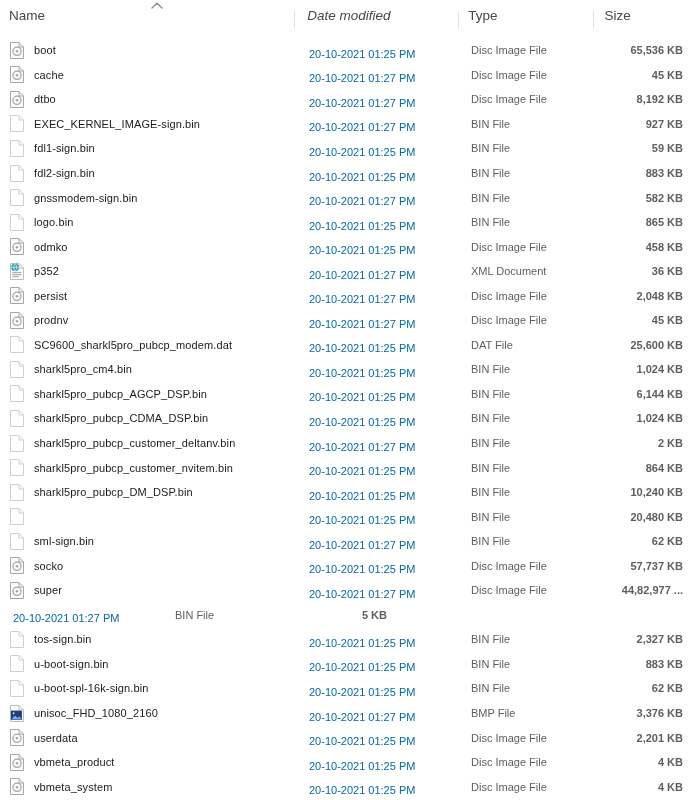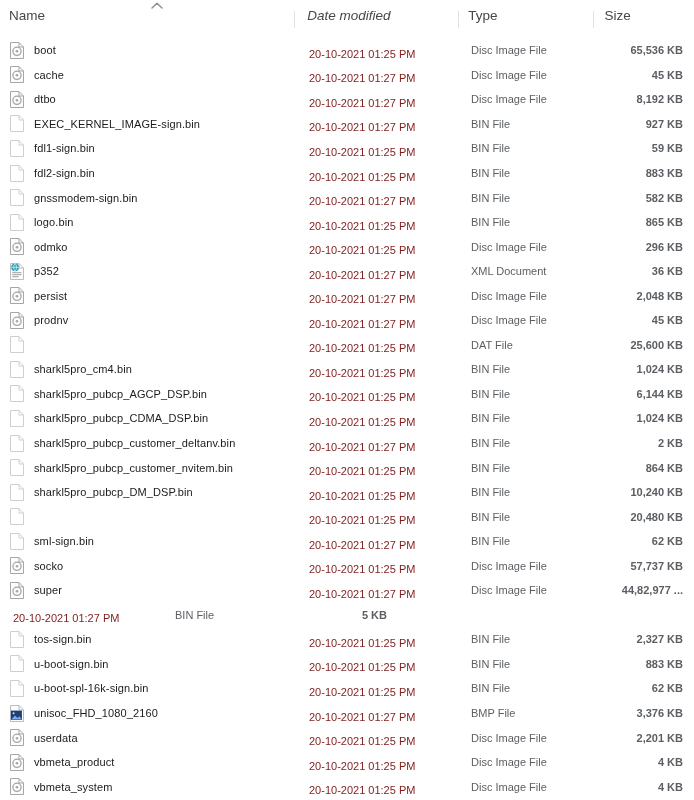--- a/index.html
+++ b/index.html
@@ -84,21 +84,21 @@
   .cell-name {
     width: 296px;
     padding-left: 9px;
     display: flex;
     align-items: center;
     color: #1b1b1b;
   }
   .cell-date {
     width: 165px;
     padding-left: 13px;
-    color: #7f1d1d;
+    color: #0369a1;
     margin-top: 7px;
   }
   .cell-type {
     width: 135px;
     padding-left: 10px;
     color: #5b5f63;
   }
   .cell-size {
     width: 98px;
     padding-right: 11px;
@@ -278,21 +278,21 @@
               <path d="M1.5 0.5 H10 L14.5 5 V16.5 H1.5 Z" fill="#fdfdfd" stroke="#a6a6a6" stroke-width="1"></path>
               <path d="M10 0.5 V5 H14.5" fill="none" stroke="#a6a6a6" stroke-width="1"></path>
               <circle cx="8" cy="9.3" r="4.1" fill="none" stroke="#a6a6a6" stroke-width="1.3"></circle>
               <circle cx="8" cy="9.3" r="1.3" fill="#a6a6a6"></circle>
             </svg>
           </span>
           <span class="fname">odmko</span>
         </div>
         <div class="cell cell-date">20-10-2021 01:25 PM</div>
         <div class="cell cell-type">Disc Image File</div>
-        <div class="cell cell-size">296 KB</div>
+        <div class="cell cell-size">458 KB</div>
       </div>
       <div class="row">
         <div class="cell cell-name">
           <span class="ficon">
             <svg width="16" height="17" viewBox="0 0 16 17">
               <path d="M1.5 0.5 H10 L14.5 5 V16.5 H1.5 Z" fill="#fdfdfd" stroke="#b9bdc2" stroke-width="1"></path>
               <path d="M10 0.5 V5 H14.5" fill="none" stroke="#b9bdc2" stroke-width="1"></path>
               <rect x="3.3" y="9.2" width="9.2" height="1" fill="#9aa0a6"></rect>
               <rect x="3.3" y="11.2" width="9.2" height="1" fill="#9aa0a6"></rect>
               <rect x="3.3" y="13.2" width="6.4" height="1" fill="#9aa0a6"></rect>
@@ -339,20 +339,21 @@
         <div class="cell cell-size">45 KB</div>
       </div>
       <div class="row">
         <div class="cell cell-name">
           <span class="ficon">
             <svg width="16" height="17" viewBox="0 0 16 17">
               <path d="M1.5 0.5 H10 L14.5 5 V16.5 H1.5 Z" fill="#ffffff" stroke="#cfcfcf" stroke-width="1"></path>
               <path d="M10 0.5 V5 H14.5" fill="none" stroke="#cfcfcf" stroke-width="1"></path>
             </svg>
           </span>
+          <span class="fname">SC9600_sharkl5pro_pubcp_modem.dat</span>
         </div>
         <div class="cell cell-date">20-10-2021 01:25 PM</div>
         <div class="cell cell-type">DAT File</div>
         <div class="cell cell-size">25,600 KB</div>
       </div>
       <div class="row">
         <div class="cell cell-name">
           <span class="ficon">
             <svg width="16" height="17" viewBox="0 0 16 17">
               <path d="M1.5 0.5 H10 L14.5 5 V16.5 H1.5 Z" fill="#ffffff" stroke="#cfcfcf" stroke-width="1"></path>

